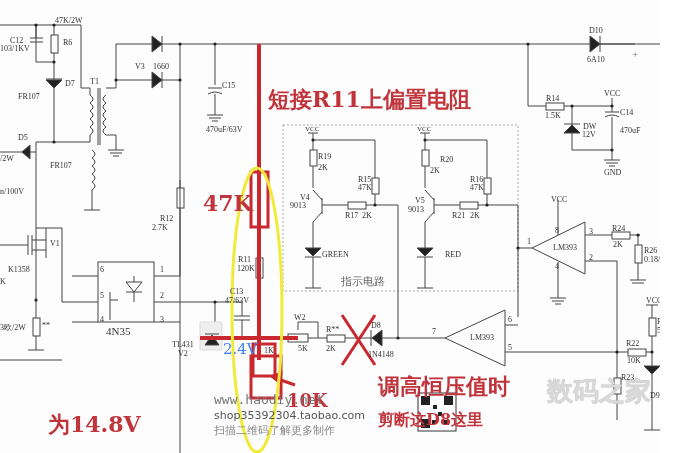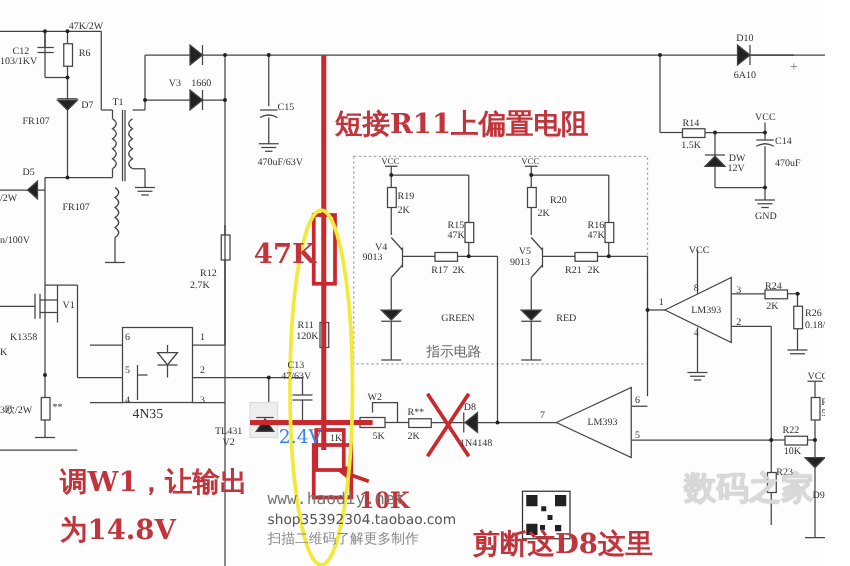--- a/index.html
+++ b/index.html
@@ -320,21 +320,21 @@
 <span class="lbl" style="left:305px;top:126px;font-size:7px;">VCC</span>
 <span class="lbl" style="left:417px;top:126px;font-size:7px;">VCC</span>
 <span class="lbl" style="left:318px;top:153px;">R19</span>
 <span class="lbl" style="left:318px;top:164px;">2K</span>
 <span class="lbl" style="left:358px;top:176px;">R15</span>
 <span class="lbl" style="left:358px;top:184px;">47K</span>
 <span class="lbl" style="left:300px;top:194px;">V4</span>
 <span class="lbl" style="left:290px;top:202px;">9013</span>
 <span class="lbl" style="left:345px;top:212px;">R17</span>
 <span class="lbl" style="left:362px;top:212px;">2K</span>
-<span class="lbl" style="left:353px;top:251px;">GREEN</span>
+<span class="lbl" style="left:322px;top:251px;">GREEN</span>
 <span class="lbl" style="left:341px;top:276px;font-size:11px;font-family:'DejaVu Sans',sans-serif;color:#666;">指示电路</span>
 <span class="lbl" style="left:440px;top:156px;">R20</span>
 <span class="lbl" style="left:430px;top:167px;">2K</span>
 <span class="lbl" style="left:470px;top:176px;">R16</span>
 <span class="lbl" style="left:470px;top:184px;">47K</span>
 <span class="lbl" style="left:415px;top:197px;">V5</span>
 <span class="lbl" style="left:408px;top:206px;">9013</span>
 <span class="lbl" style="left:452px;top:212px;">R21</span>
 <span class="lbl" style="left:470px;top:212px;">2K</span>
 <span class="lbl" style="left:445px;top:251px;">RED</span>
@@ -377,23 +377,23 @@
 <span class="lbl" style="left:298px;top:345px;">5K</span>
 <span class="lbl" style="left:326px;top:326px;">R**</span>
 <span class="lbl" style="left:326px;top:345px;">2K</span>
 <span class="lbl" style="left:371px;top:322px;">D8</span>
 <span class="lbl" style="left:368px;top:351px;">1N4148</span>
 <span class="lbl" style="left:264px;top:347px;">1K</span>
 
 <span class="ann" style="left:268px;top:88px;font-size:22px;">短接R11上偏置电阻</span>
 <span class="ann" style="left:203px;top:192px;font-size:22px;">47K</span>
 <span class="ann" style="left:223px;top:342px;font-size:15px;color:#3b82f6;font-weight:normal;">2.4V</span>
-<span class="ann" style="left:48px;top:375px;font-size:22px;">调W1，让输出</span>
 <span class="ann" style="left:48px;top:413px;font-size:22px;">为14.8V</span>
 <span class="ann" style="left:287px;top:392px;font-size:18px;">10K</span>
-<span class="ann" style="left:378px;top:424px;font-size:22px;">剪断这D8这里</span>
+<span class="ann" style="left:378px;top:375px;font-size:22px;">调高恒压值时</span>
+<span class="ann" style="left:378px;top:412px;font-size:16px;">剪断这D8这里</span>
 
 <span class="wm" style="left:214px;top:393px;font-size:13px;">www.haodiy.net</span>
 <span class="wm" style="left:214px;top:410px;font-size:11px;color:#555;font-family:'DejaVu Sans',sans-serif;">shop35392304.taobao.com</span>
 <span class="sub" style="left:214px;top:425px;font-size:11px;color:#888;">扫描二维码了解更多制作</span>
 <span class="brand" style="left:547px;top:378px;font-size:26px;color:#d9d9d9;text-shadow:0 0 1px #aaa;">数码之家</span>
 
 </div>
 
 </body></html>

